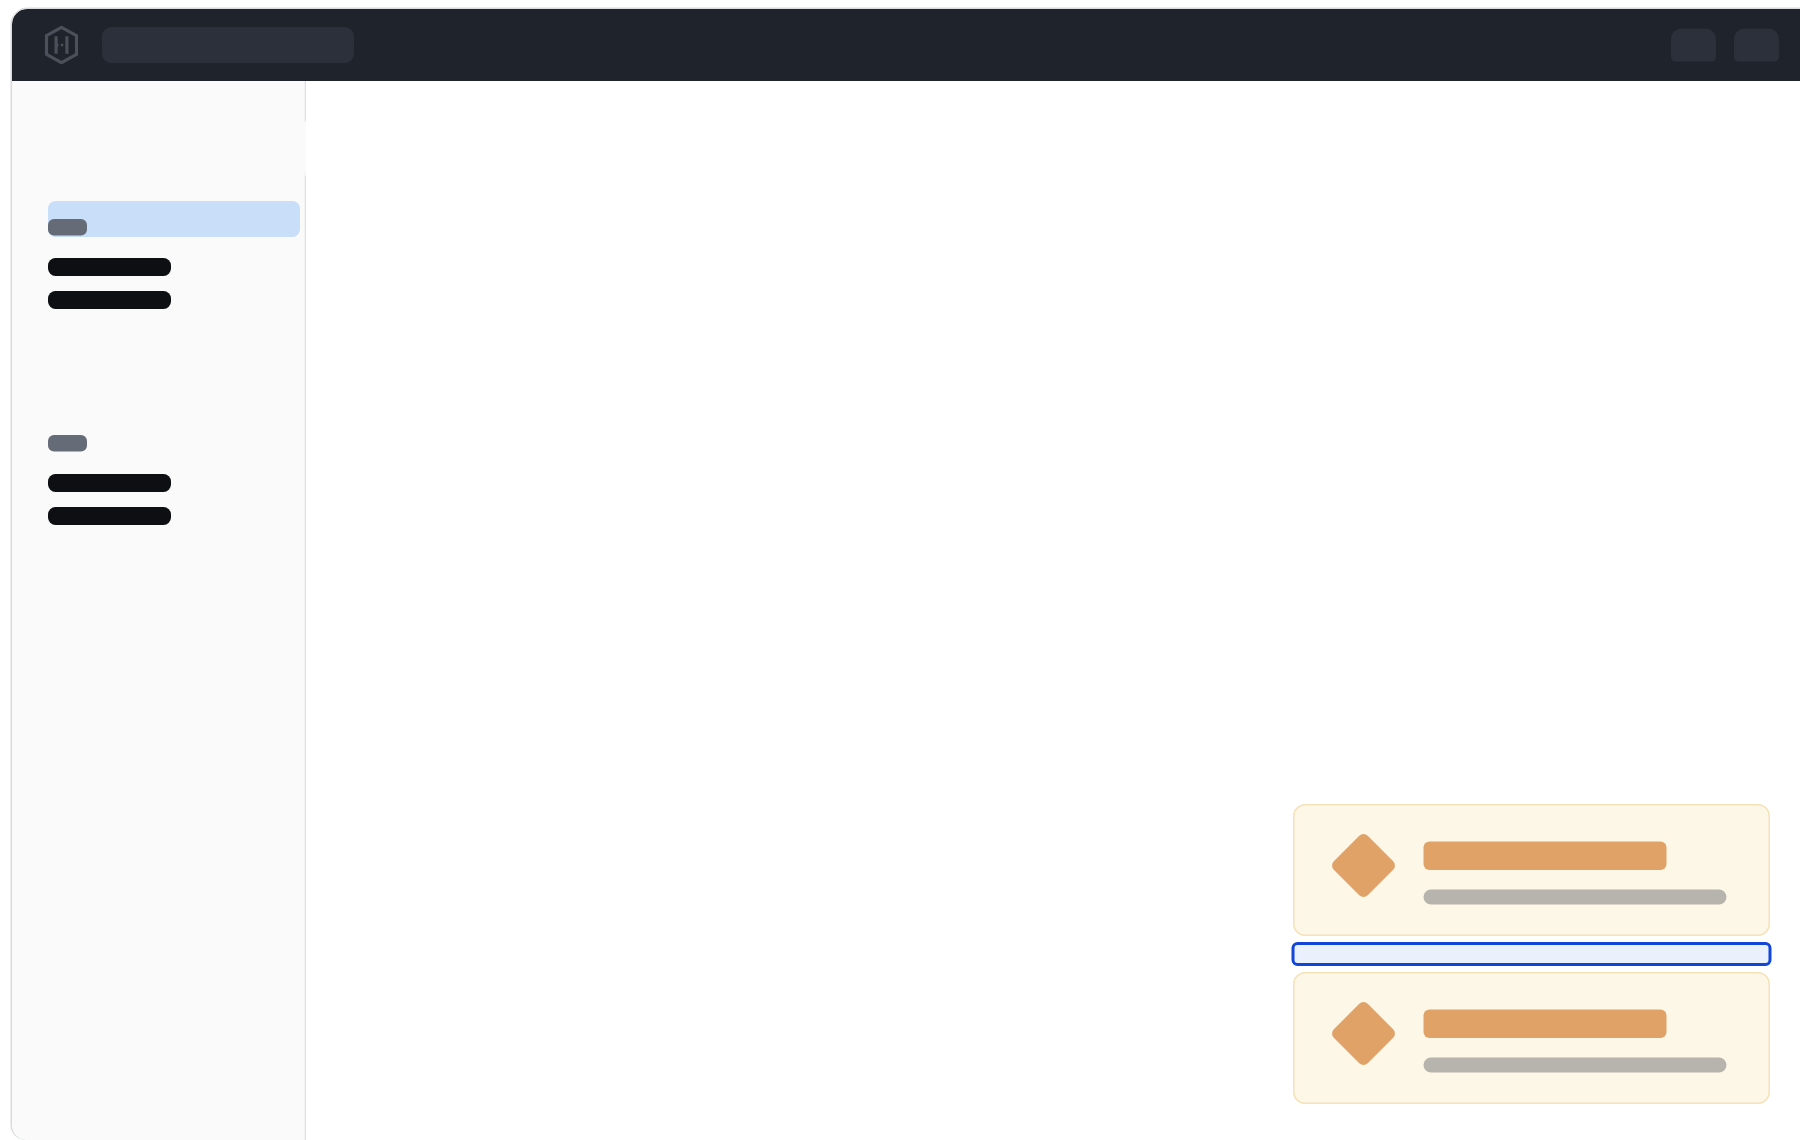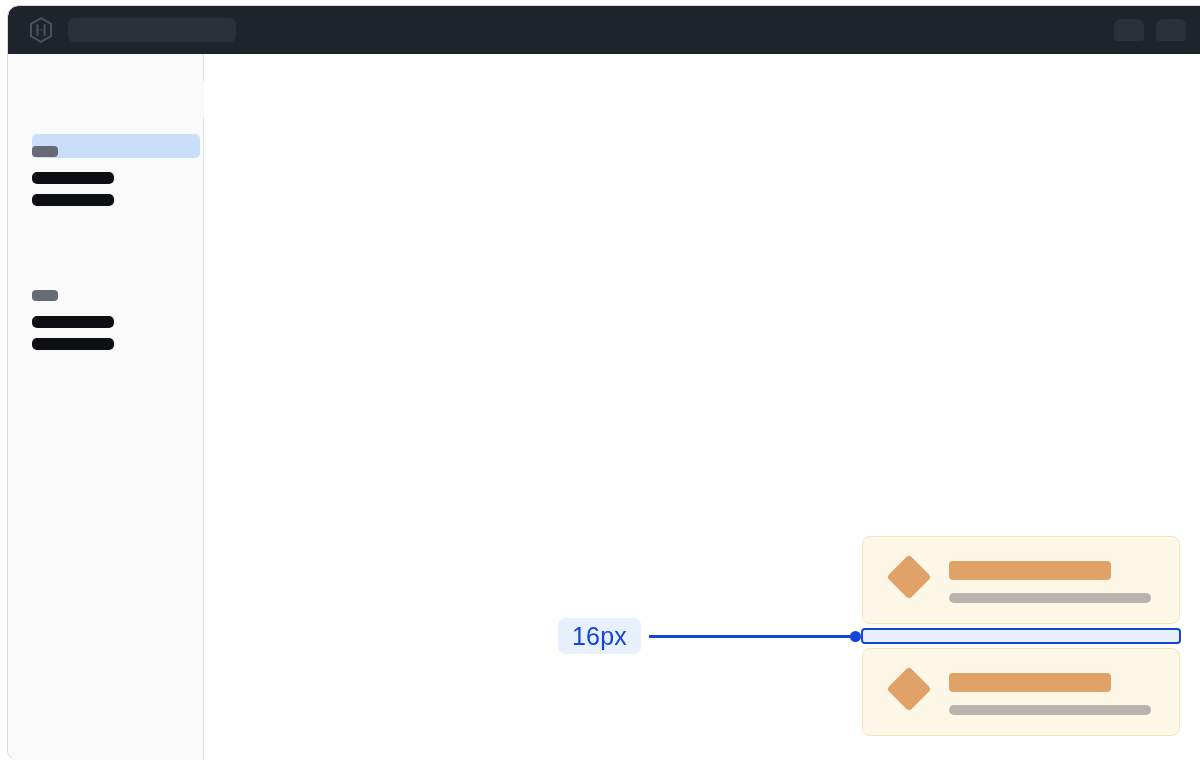--- a/index.html
+++ b/index.html
@@ -273,19 +273,14 @@
 
     <div id="gap-measure-bar"></div>
 
     <div class="content-card">
       <div class="card-diamond"></div>
       <div class="card-line-primary"></div>
       <div class="card-line-secondary"></div>
     </div>
   </div>
 
-  <div id="measure-callout">
-    <div id="measure-label">16px</div>
-    <div id="measure-line"></div>
-    <div id="measure-dot"></div>
-  </div>
 
 </div>
 
 </body></html>

